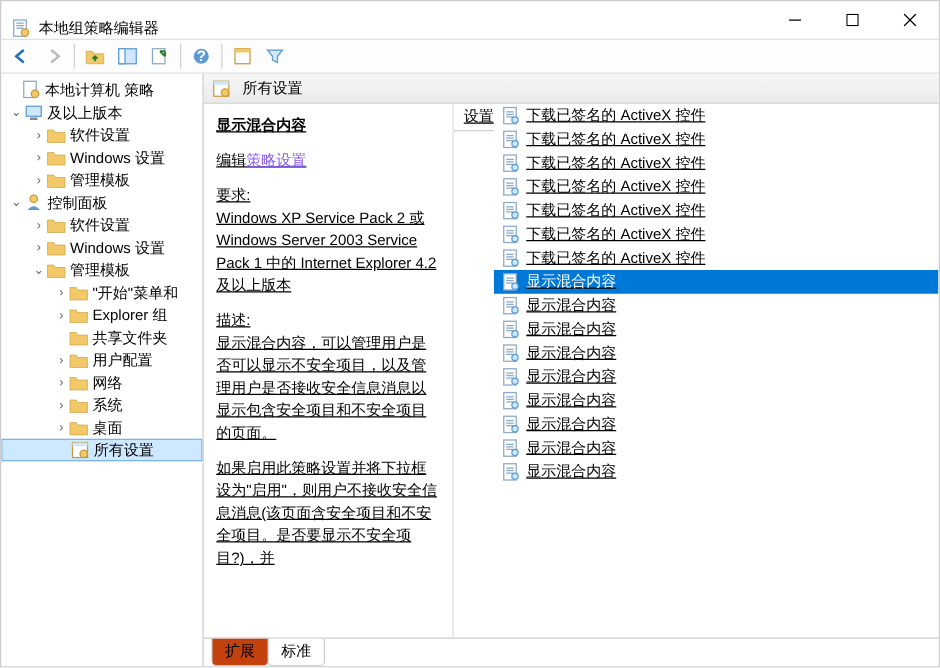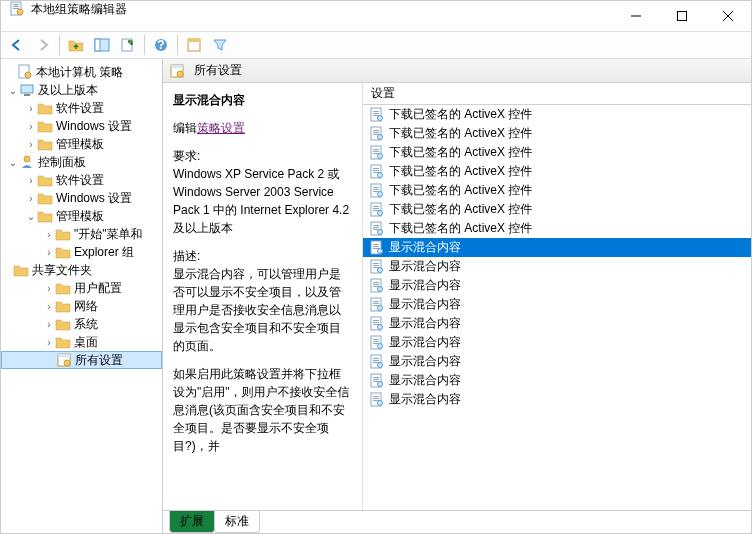--- a/index.html
+++ b/index.html
@@ -1,49 +1,49 @@
 <!DOCTYPE html>
 <html><head>
 <meta charset="utf-8">
 <style>
 * { margin:0; padding:0; box-sizing:border-box; font-family:"Microsoft YaHei","Segoe UI",sans-serif; font-size:12px; }
 body { background:#fff; width:752px; height:534px; overflow:hidden; position:relative; }
 .window { width:752px; height:534px; border:1px solid #ccc; display:flex; flex-direction:column; background:#fff; }
-.titlebar { height:30px; display:flex; align-items:flex-start; padding-left:8px; }
+.titlebar { height:30px; display:flex; align-items:flex-end; padding-left:8px; }
 .titlebar .icon { width:16px; height:16px; margin-right:6px; }
 .titlebar .title { flex:1; font-size:12px; }
 .winbtns { display:flex; }
 .winbtn { width:46px; height:30px; display:flex; align-items:center; justify-content:center; }
 .menubar { height:22px; display:flex; align-items:center; padding-left:8px; gap:4px; }
 .menuitem { padding:2px 6px; }
 .toolbar { height:28px; border-top:1px solid #e0e0e0; border-bottom:1px solid #e0e0e0; display:flex; align-items:center; padding:0 4px; gap:2px; background:#fdfdfd; }
 .tbtn { width:24px; height:24px; display:flex; align-items:center; justify-content:center; border:1px solid transparent; }
 .tsep { width:1px; height:20px; background:#d0d0d0; margin:0 2px; }
 .body { flex:1; display:flex; overflow:hidden; }
 .tree { width:162px; border-right:1px solid #ccc; overflow:auto; padding:4px 0; white-space:nowrap; }
 .tnode { display:flex; align-items:center; height:18px; padding-right:4px; }
 .tnode.sel { background:#cde8ff; border:1px solid #7eb4ea; height:18px; }
 .twister { width:12px; display:flex; align-items:center; justify-content:center; color:#666; font-size:10px; }
 .ticon { width:16px; height:16px; margin-right:3px; flex-shrink:0; }
 .right { flex:1; display:flex; flex-direction:column; overflow:hidden; }
 .rhead { height:24px; background:linear-gradient(#f7f7f7,#eaeaea); border-bottom:1px solid #d0d0d0; display:flex; align-items:center; padding-left:6px; gap:6px; }
-.rbody { flex:1; display:flex; overflow:hidden; border-bottom:1px solid #ccc; }
+.rbody { flex:1; display:flex; overflow:hidden; border-bottom:1px solid #ccc;text-decoration:underline; }
 .desc { width:200px; padding:8px 10px; overflow:auto; line-height:1.5; border-right:1px solid #e0e0e0; }
 .desc .h { font-weight:bold; margin-bottom:10px; }
-.desc a { color:#701a75; }
+.desc a { color:#8b5cf6; }
 .desc p { margin-bottom:10px; }
-.list { flex:1; display:flex; flex-direction:column; overflow:hidden; }
+.list { flex:1; display:flex; flex-direction:row; overflow:hidden; }
 .colhead { height:22px; border-bottom:1px solid #d0d0d0; display:flex; align-items:center; padding-left:8px; background:#fff; }
 .rows { flex:1; overflow-y:scroll; overflow-x:hidden; }
 .row { height:19px; display:flex; align-items:center; padding-left:6px; gap:4px; }
 .row.sel { background:#0078d7; color:#fff; }
 .ricon { width:16px; height:16px; flex-shrink:0; }
 .tabs { height:22px; display:flex; align-items:flex-start; padding-left:6px; }
 .tab { border:1px solid #ccc; border-top:none; border-radius:0 0 4px 4px; padding:2px 10px; margin-right:-1px; background:#fff; font-size:12px; }
-.tab.active { background:#15803d; }
+.tab.active { background:#c2410c; }
 
 .folder-svg { fill:#f3c869; stroke:#c79b3b; stroke-width:0.5; }
 .doc-svg { fill:#fff; stroke:#8aa8c8; stroke-width:1; }
 </style>
 </head>
 <body>
 
 <div class="window">
 
   <div class="titlebar">
@@ -202,21 +202,21 @@
           </svg>
           <span>"开始"菜单和</span>
         </div>
       <div class="tnode" style="padding-left:42px">
           <span class="twister">›</span>
           <svg class="ticon" viewBox="0 0 16 16">
             <path class="folder-svg" d="M1 4 h5 l1 2 h8 v8 h-14 z"></path>
           </svg>
           <span>Explorer 组</span>
         </div>
-      <div class="tnode" style="">
+      <div class="tnode" style="padding-left:42px">
           <span class="twister"></span>
           <svg class="ticon" viewBox="0 0 16 16">
             <path class="folder-svg" d="M1 4 h5 l1 2 h8 v8 h-14 z"></path>
           </svg>
           <span>共享文件夹</span>
         </div>
       <div class="tnode" style="padding-left:42px">
           <span class="twister">›</span>
           <svg class="ticon" viewBox="0 0 16 16">
             <path class="folder-svg" d="M1 4 h5 l1 2 h8 v8 h-14 z"></path>

